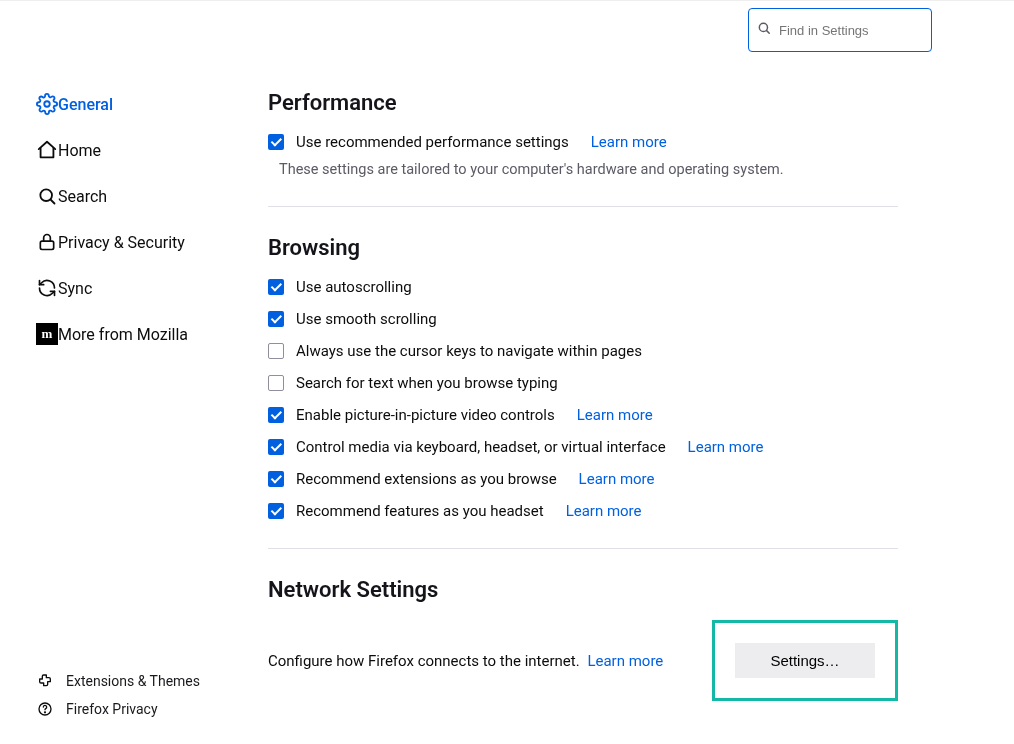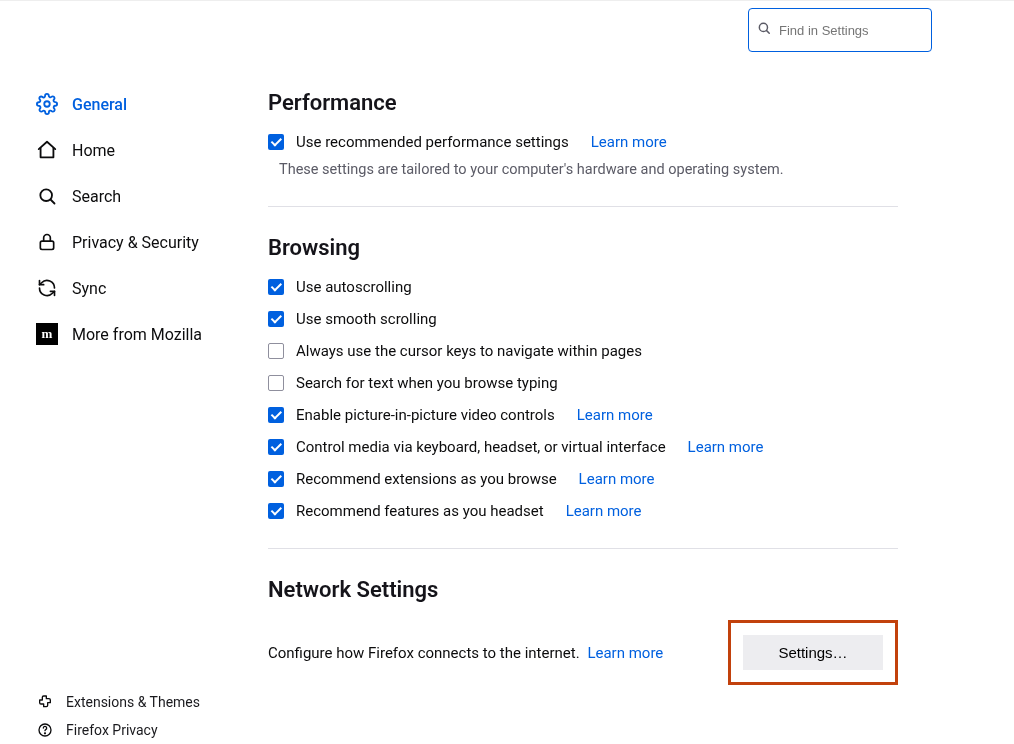--- a/index.html
+++ b/index.html
@@ -48,32 +48,32 @@
     width: 240px;
     padding-top: 24px;
     padding-left: 36px;
     display: flex;
     flex-direction: column;
     gap: 6px;
   }
   .nav-item {
     display: flex;
     align-items: center;
-    gap: 14px;
+    gap: 0;
     height: 40px;
     cursor: pointer;
   }
   .nav-item .icon { width: 22px; height: 22px; display:flex; align-items:center; justify-content:center; }
   .nav-item .label { font-size: 16px; }
   .nav-item.selected .label { color: #0060df; font-weight: 500; }
   .nav-item.selected svg path, .nav-item.selected svg circle { stroke: #0060df; }
   .bottom-links {
     position: fixed;
     left: 36px;
-    bottom: 5px;
+    bottom: 26px;
     display: flex;
     flex-direction: column;
     gap: 10px;
   }
   .bottom-link {
     display: flex;
     align-items: center;
     gap: 12px;
     font-size: 14px;
     cursor: pointer;
@@ -156,22 +156,22 @@
     text-align: center;
     background: #ededf0;
     padding: 9px 24px;
     font-size: 15px;
     font-weight: 500;
     cursor: pointer;
     border: none;
     white-space: nowrap;
   }
   .highlight-box {
-    border: 3px solid #c2410c;
-    padding: 12px;
+    border: 3px solid #14b8a6;
+    padding: 20px;
     display: inline-block;
   }
   .m-icon {
     width: 22px; height: 22px;
     background: #000;
     color: #fff;
     font-weight: 700;
     font-size: 13px;
     display: flex;
     align-items: center;

